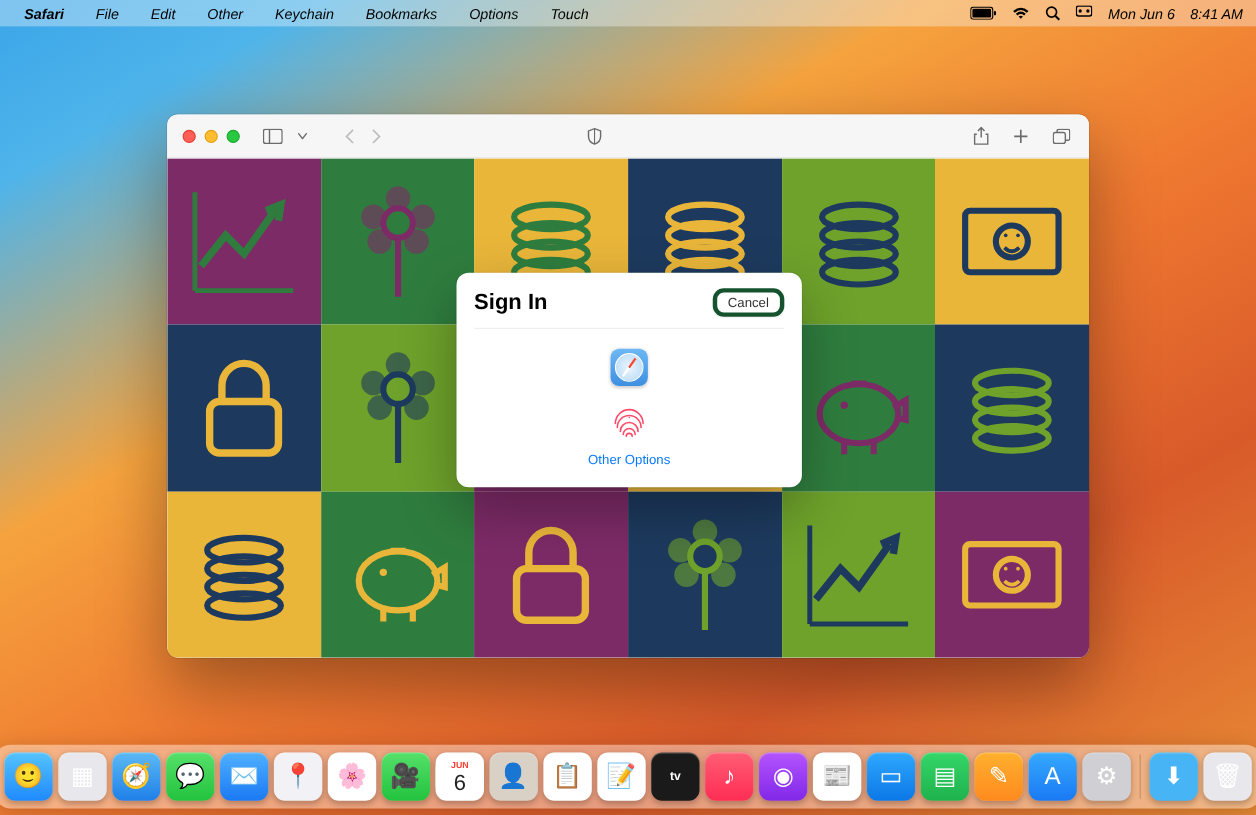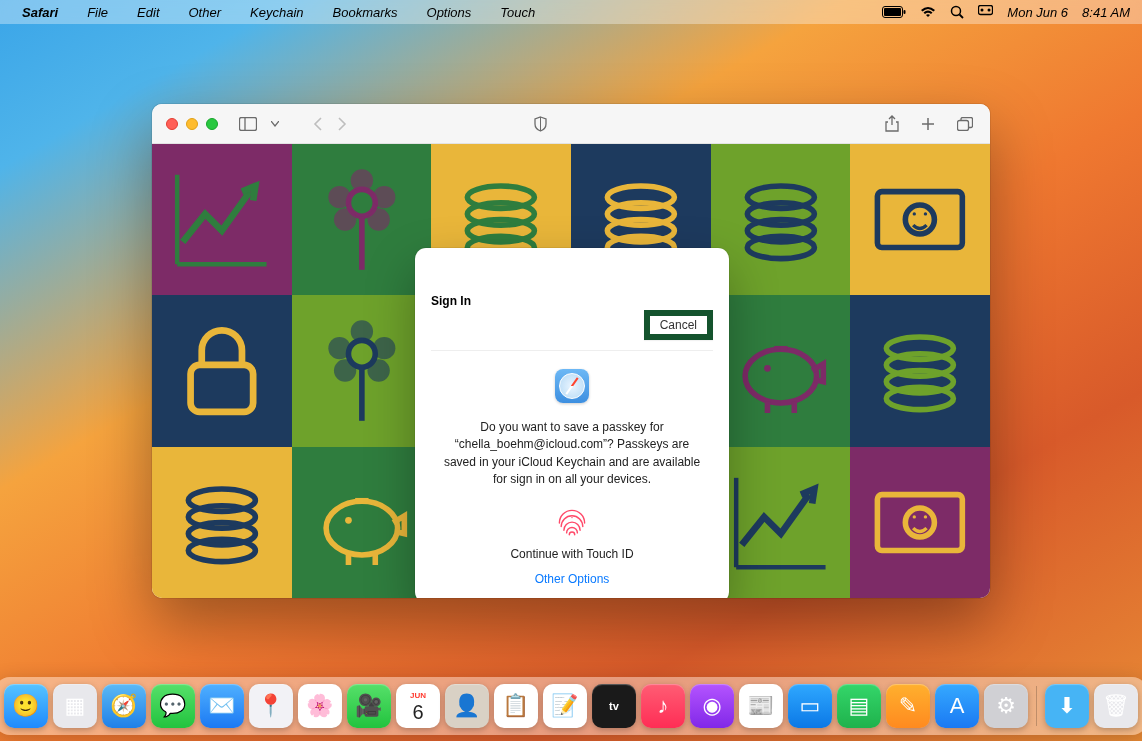--- a/index.html
+++ b/index.html
@@ -88,26 +88,25 @@
 .passkey-dialog {
   position: absolute;
   left: 263px; top: 104px;
   width: 314px;
   background: #fff;
   border-radius: 11px;
   box-shadow: 0 20px 50px rgba(0,0,0,0.3), 0 0 0 1px rgba(0,0,0,0.06);
   padding: 14px 16px 16px;
 }
 .dlg-header { display: flex; align-items: center; border-bottom: 1px solid #eee; padding-bottom: 10px; }
-.dlg-title { font-size: 12px; font-weight: 700; flex: 1; }
+.dlg-title { font-size: 20px; font-weight: 700; flex: 1; }
 .dlg-cancel {
-  font-size: 12px; padding: 2px 10px; border-radius: 0;
-  background: #fff; border: 6px solid #14532d; color: #333;
+  font-size: 12px; padding: 2px 10px; border-radius: 10px;
+  background: #fff; border: 4px solid #14532d; color: #333;
   box-shadow: 0 1px 1px rgba(0,0,0,0.05);
-  margin-top: 48px;
 }
 .dlg-body { text-align: center; padding: 18px 8px 0; }
 .safari-icon {
   width: 34px; height: 34px; margin: 0 auto 16px;
   border-radius: 8px;
   background: linear-gradient(#6db8f5,#3d8fe0);
   display:flex; align-items:center; justify-content:center;
   box-shadow: 0 1px 3px rgba(0,0,0,0.2);
 }
 .safari-icon .compass {
@@ -417,34 +416,32 @@
       <div class="dlg-header">
         <div class="dlg-title">Sign In</div>
         <button class="dlg-cancel">Cancel</button>
       </div>
       <div class="dlg-body">
         <div class="safari-icon">
           <div class="compass">
               <div class="needle"></div>
             </div>
         </div>
-        <div class="dlg-msg">Do you want to save a passkey for “chella_boehm@icloud.com”? Passkeys are saved in your iCloud Keychain and are available for sign in on all your devices.</div>
         <div class="touchid">
           <svg viewBox="0 0 40 40">
             <g fill="none" stroke="#ff4a6a" stroke-width="1.6" stroke-linecap="round">
               <path d="M8 24 a12 12 0 0 1 24 0"></path>
               <path d="M11 28 a9 9 0 0 1 18 0"></path>
               <path d="M14 31 a6 6 0 0 1 12 0"></path>
               <path d="M17 33 a3 3 0 0 1 6 0"></path>
               <path d="M20 14 v0"></path>
               <path d="M6 20 a14 14 0 0 1 28 0"></path>
             </g>
           </svg>
         </div>
-        <div class="touch-label">Continue with Touch ID</div>
         <a class="other-link">Other Options</a>
       </div>
     </div>
   </div>
 </div>
 
 <div class="dock" id="dock">
     <div class="dock-item" style="background: linear-gradient(rgb(85, 195, 255), rgb(31, 138, 253));">🙂</div>
     <div class="dock-item" style="background: rgb(232, 232, 236);">▦</div>
     <div class="dock-item" style="background: linear-gradient(rgb(92, 185, 245), rgb(31, 128, 232));">🧭</div>

